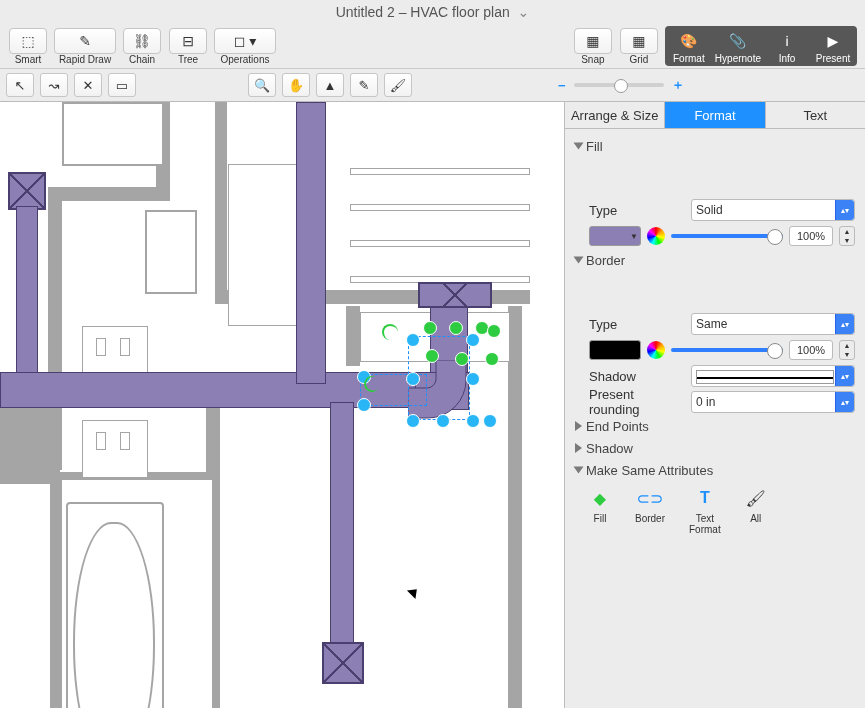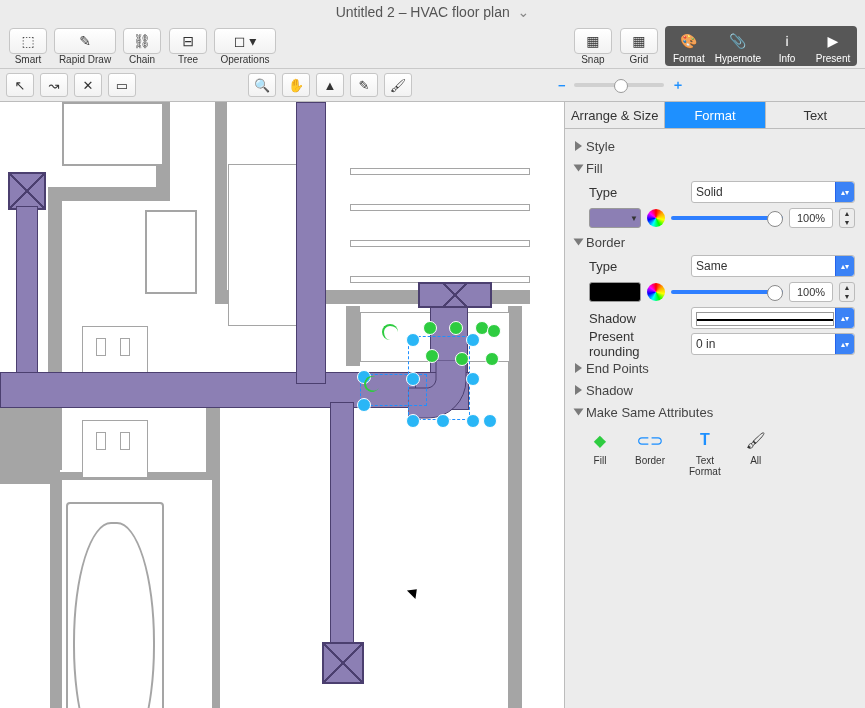--- a/index.html
+++ b/index.html
@@ -29,21 +29,21 @@
 .side{width:300px;background:#ececec;display:flex;flex-direction:column;}
 
 .tabs{display:flex;height:26px;border-bottom:1px solid #bcbcbc;}
 .tabs .tab{flex:1;display:flex;align-items:center;justify-content:center;font-size:13px;border-right:1px solid #bcbcbc;background:#ececec;cursor:pointer;}
 .tabs .tab.active{background:#1e90ff;color:#fff;}
 
 .panel{padding:6px 10px;}
 .drow{display:flex;align-items:center;gap:4px;height:22px;font-size:13px;color:#444;}
 .drow .tri{width:0;height:0;border-top:5px solid transparent;border-bottom:5px solid transparent;border-left:7px solid #7a7a7a;cursor:pointer;}
 .drow.open .tri{transform:rotate(90deg);}
-.form{padding-left:14px;}
+.form{padding-left:14px;margin-top:40px;}
 .frow{display:flex;align-items:center;gap:6px;height:26px;}
 .frow label{width:96px;font-size:13px;color:#333;}
 .macselect{position:relative;display:flex;align-items:center;flex:1;height:20px;border:1px solid #bbb;border-radius:3px;background:#fff;font-size:12px;padding:0 20px 0 4px;}
 .macselect .cap{position:absolute;right:0;top:0;width:18px;height:100%;background:#3b82f6;border-left:1px solid #2563eb;border-radius:0 3px 3px 0;display:flex;align-items:center;justify-content:center;color:#fff;font-size:8px;}
 .swatch{width:48px;height:18px;border:1px solid #9a9a9a;border-radius:3px;display:inline-flex;align-items:center;justify-content:flex-end;padding-right:2px;cursor:pointer;}
 .swatch .dd{font-size:8px;color:#333;}
 .cw{width:18px;height:18px;border-radius:50%;background:conic-gradient(red,orange,yellow,lime,cyan,blue,magenta,red);cursor:pointer;}
 .slider{flex:1;display:flex;align-items:center;}
 .slider .track{flex:1;height:4px;background:#2f7fff;border-radius:2px;position:relative;}
 .slider .knob{position:absolute;right:0;top:-5px;width:14px;height:14px;border-radius:50%;background:#fff;border:1px solid #8a8a8a;}
@@ -246,24 +246,20 @@
           </div>
         <div class="tab active">
             <span>Format</span>
           </div>
         <div class="tab" style="border-right:none">
             <span>Text</span>
           </div>
       </div>
 
       <div class="panel">
-        <div class="drow">
-            <div class="tri"></div>
-            <span>Style</span>
-          </div>
 
         <div class="drow open">
             <div class="tri"></div>
             <span>Fill</span>
           </div>
         <div class="form">
           <div class="frow">
             <label>Type</label>
             <div class="macselect">
                 <span>Solid</span>

